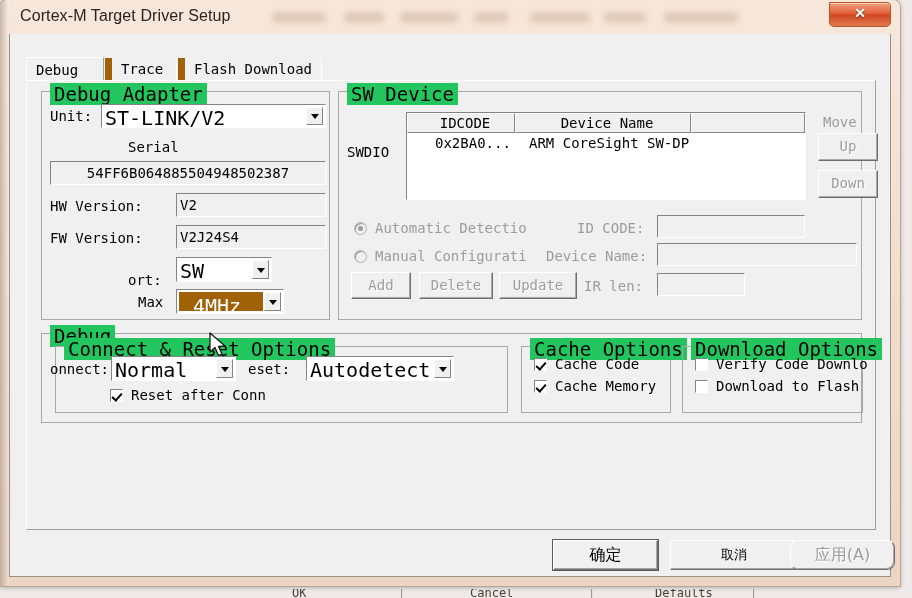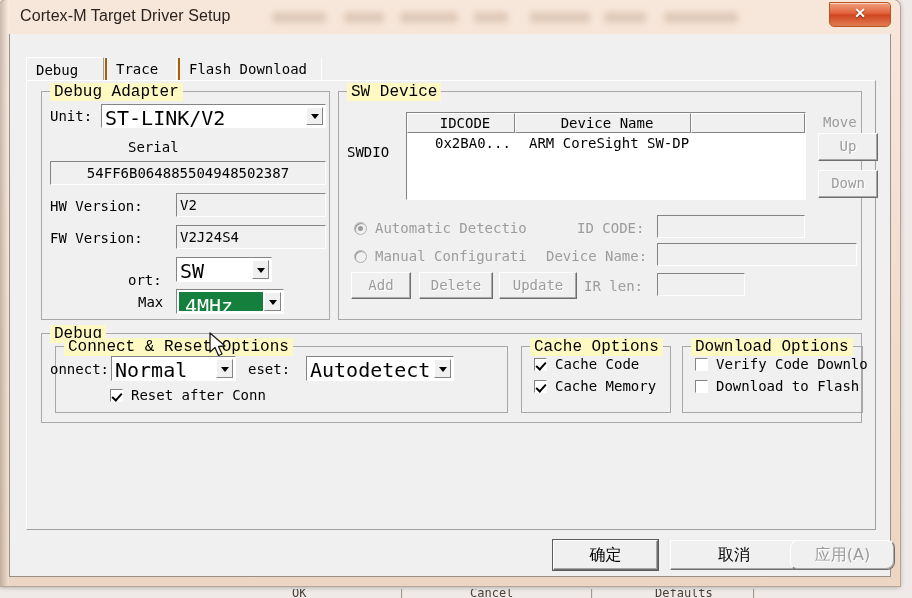--- a/index.html
+++ b/index.html
@@ -138,21 +138,21 @@
     font-size: 14px;
     color: #000;
     line-height: 24px;
     padding: 0 9px;
     box-sizing: border-box;
     cursor: pointer;
     white-space: nowrap;
   }
   .tab.inactive {
     background: #f0f0f0;
-    border-left: 2px solid #a16207;
+    border-left: 7px solid #a16207;
     border-right: 1px solid #ffffff;
     top: 1px;
     height: 23px;
     line-height: 23px;
   }
   .tab.active {
     background: #f0f0f0;
     border-top: 1px solid #ffffff;
     border-left: 1px solid #ffffff;
     border-right: 1px solid #a0a0a0;
@@ -177,26 +177,25 @@
 
   
   .group {
     position: absolute;
     border: 1px solid #a8a8a8;
     box-sizing: border-box;
   }
   .group > .glabel {
     position: absolute;
     top: -9px; left: 8px;
-    background: #fef9c3;
+    background: #22c55e;
     padding: 0 4px;
-    font-size: 16px;
-    color: #000;
-    white-space: nowrap;
-    font-family: Liberation Mono, monospace;
+    font-size: 19px;
+    color: #000;
+    white-space: nowrap;
   }
 
   
   .lbl {
     position: absolute;
     font-size: 14px;
     color: #000;
     white-space: nowrap;
   }
   .lbl.dis { color: #9c9c9c; }
@@ -229,26 +228,26 @@
   .combo .cval {
     position: absolute;
     left: 3px; top: 1px;
     right: 20px;
     font-size: 20px;
     color: #000;
     white-space: nowrap;
     overflow: hidden;
   }
   .combo .cval.sel {
-    background: #15803d;
+    background: #a16207;
     color: #ffffff;
     left: 2px;
     top: 2px;
     bottom: 2px;
-    padding: 0 6px;
+    padding: 0 14px;
     line-height: 1.45;
   }
   .combo .arrow {
     position: absolute;
     right: 2px; top: 2px;
     width: 17px; bottom: 2px;
     background: #f0f0f0;
     border: 1px solid;
     border-color: #ffffff #848484 #848484 #ffffff;
     box-sizing: border-box;
@@ -385,21 +384,21 @@
   #dev-row .c-idcode { position: absolute; left: 28px; }
   #dev-row .c-devname { position: absolute; left: 122px; }
 
   
   #actionbar {
     position: absolute;
     left: 0; top: 500px;
     width: 882px; height: 43px;
   }
   #btn-ok    { left: 543px; top: 6px;  width: 105px; height: 30px; font-family: "DejaVu Sans", "Liberation Sans", sans-serif; font-size: 16px; border-color:#ffffff #6e6e6e #6e6e6e #ffffff; box-shadow: inset -1px -1px 0 #a8a8a8, 0 0 0 1px #5b5b5b; }
-  #btn-cancel{ left: 660px; top: 6px;  width: 128px; height: 30px; font-family: "DejaVu Sans", "Liberation Sans", sans-serif; font-size: 16px; }
+  #btn-cancel{ left: 660px; top: 6px;  width: 128px; height: 30px; font-family: "DejaVu Sans", "Liberation Sans", sans-serif; font-size: 13px; }
   #btn-apply { left: 780px; top: 6px;  width: 105px; height: 30px; font-family: "DejaVu Sans", "Liberation Sans", sans-serif; font-size: 16px; border-radius: 8px; }
 
   
   #cursor {
     position: absolute;
     left: 209px; top: 332px;
     width: 20px; height: 28px;
     pointer-events: none;
   }
 </style>

